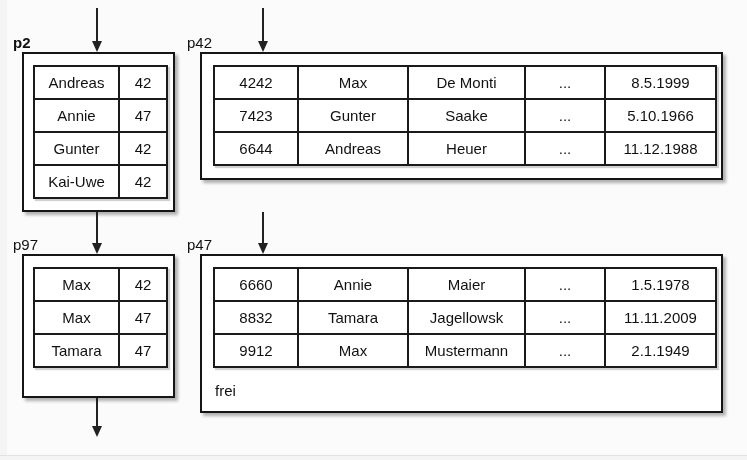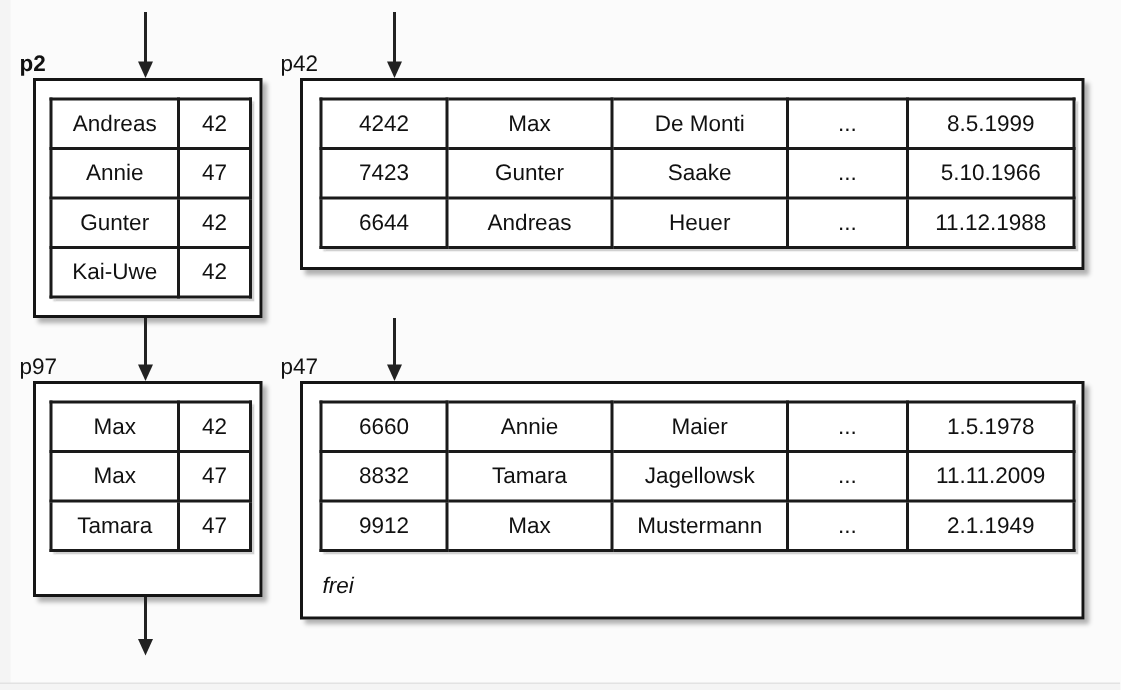--- a/index.html
+++ b/index.html
@@ -62,21 +62,20 @@
     height: 31px;
     padding: 0 2px;
     white-space: nowrap;
     overflow: hidden;
     background: #ffffff;
   }
   .free-label {
     position: absolute;
     left: 13px;
     bottom: 12px;
-    font-style: italic;
     font-size: 15px;
   }
   .arrow-line {
     position: absolute;
     width: 2px;
     background: #222;
   }
   .arrow-head {
     position: absolute;
     width: 0; height: 0;

